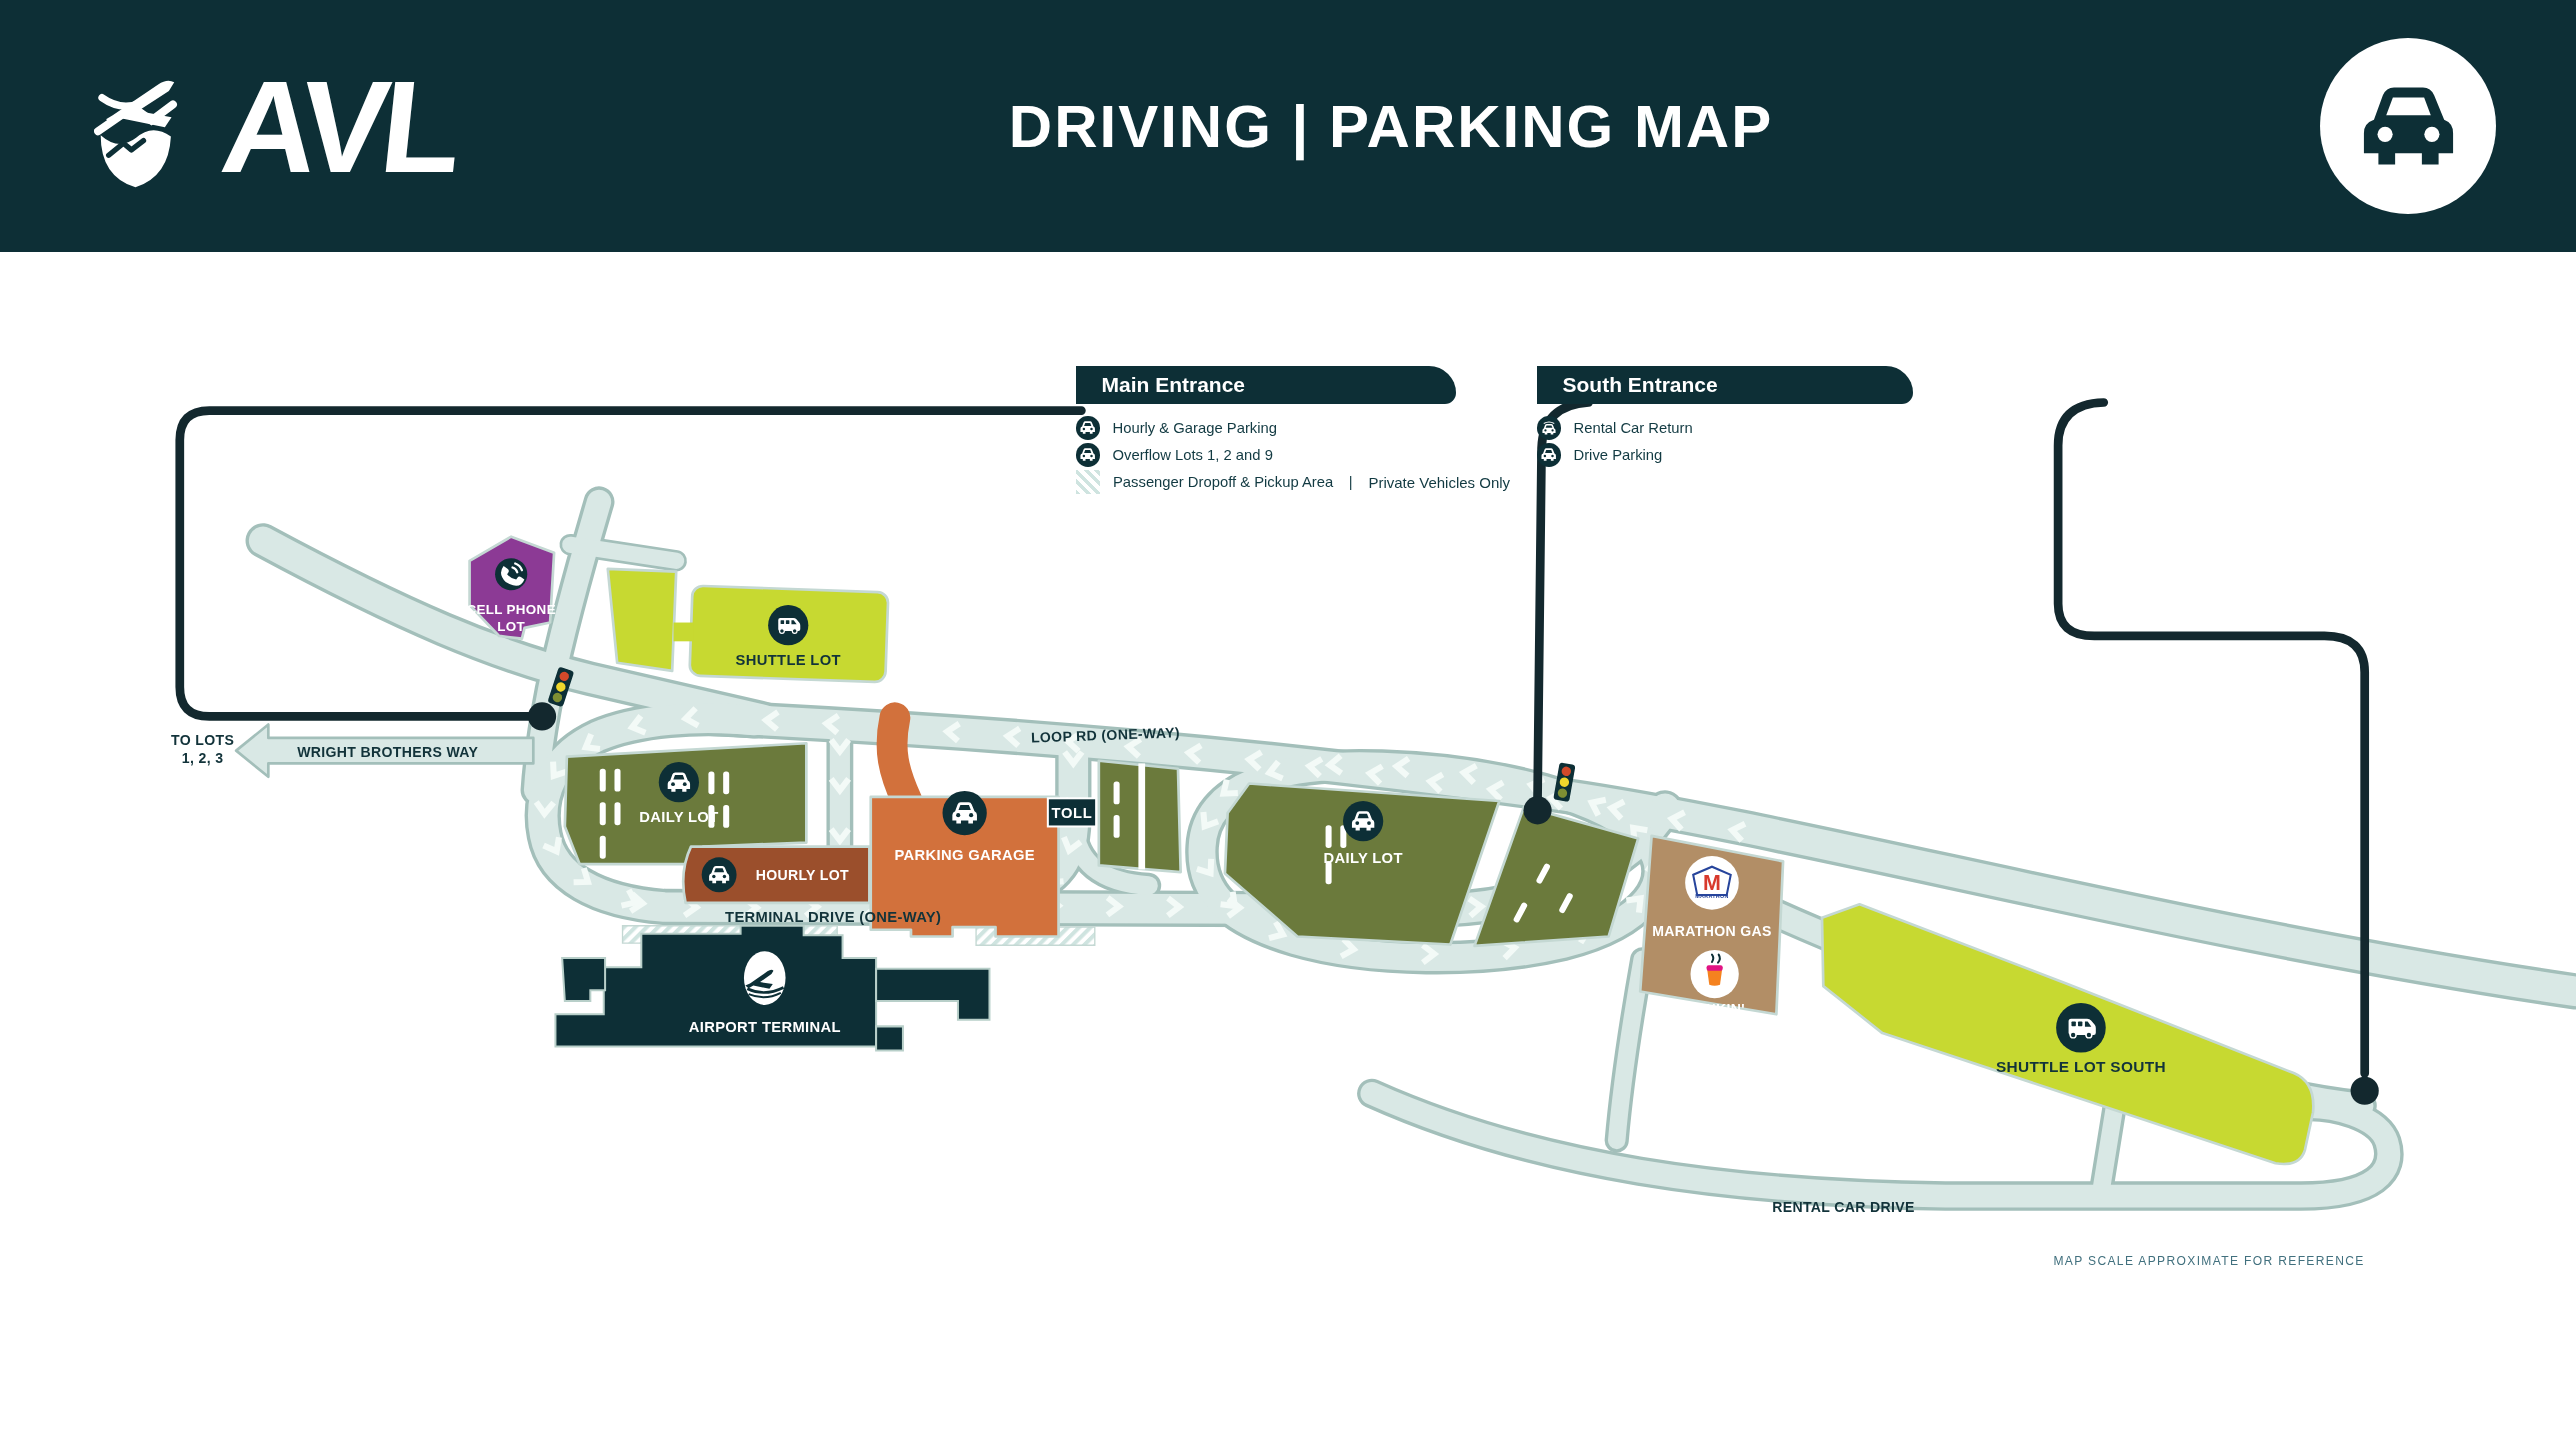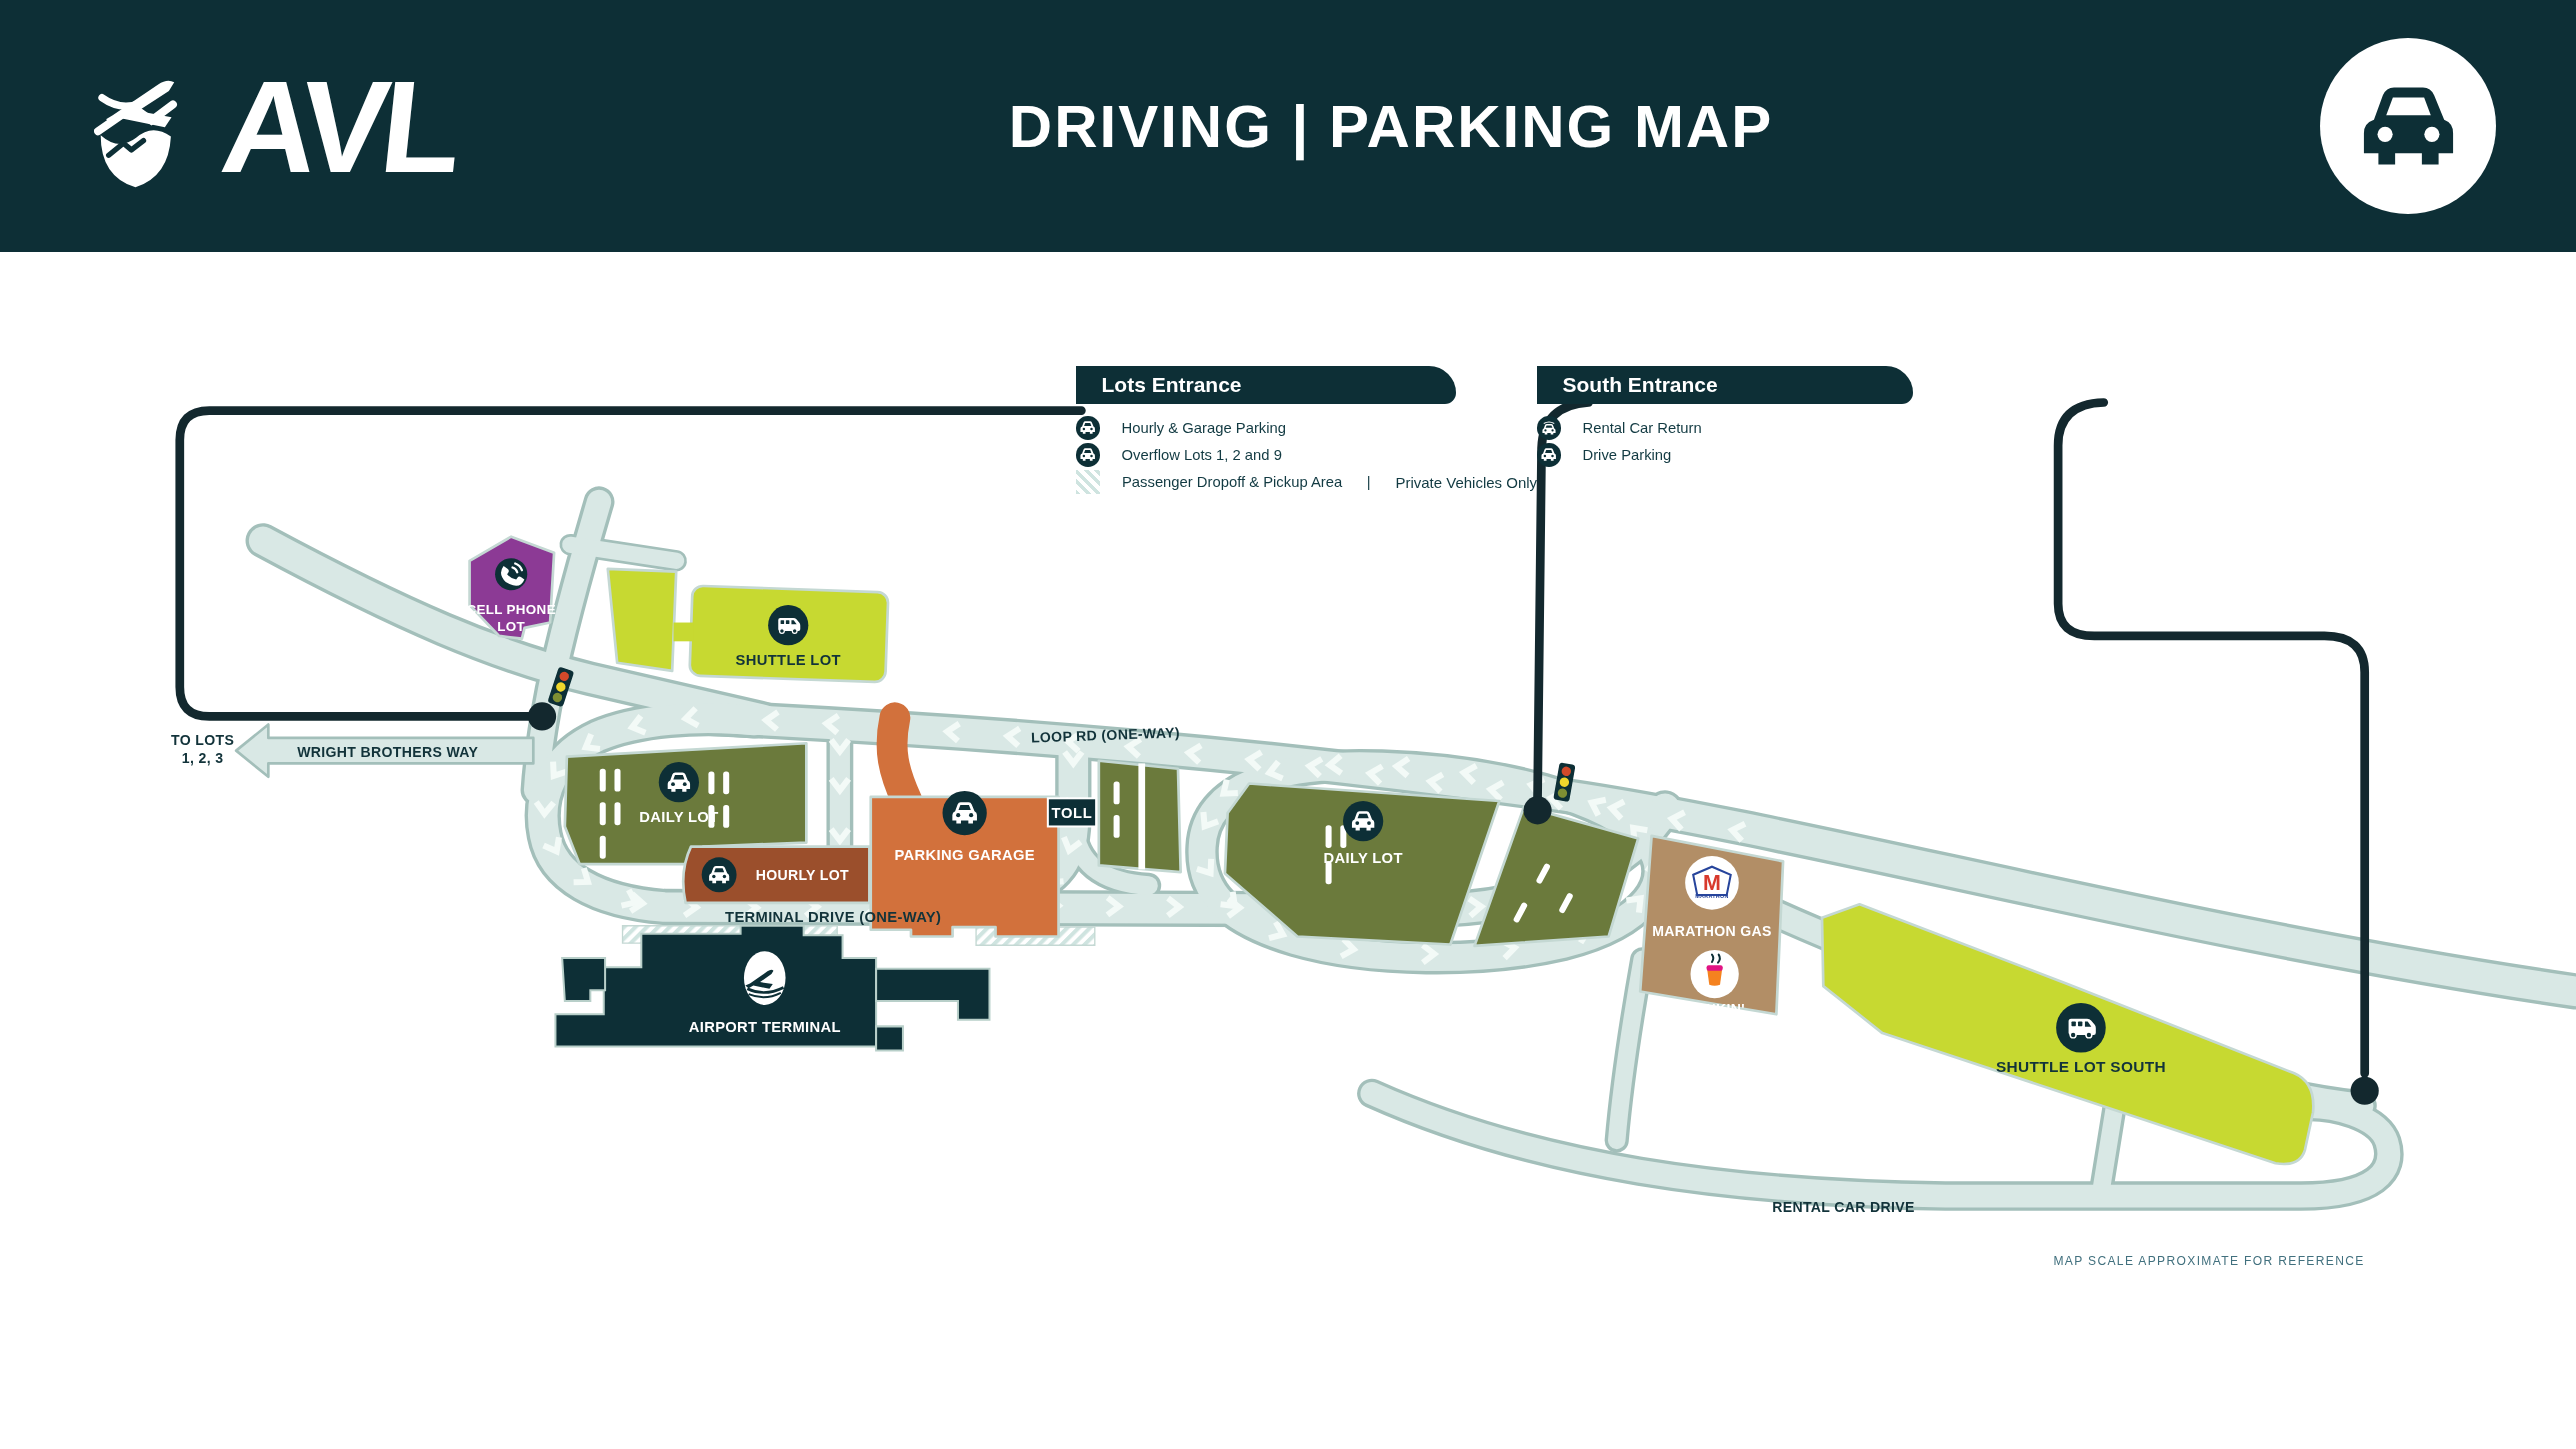--- a/index.html
+++ b/index.html
@@ -12,21 +12,21 @@
   .logo-text{font-size:131px;font-weight:bold;letter-spacing:-6.7px;transform:skewX(-6deg);margin-left:12px;line-height:1;}
   .hdr-title{position:absolute;left:54%;top:50%;transform:translate(-50%,-50%);color:#fff;
     font-size:60px;font-weight:bold;letter-spacing:2px;white-space:nowrap;}
   .hdr-car{position:absolute;left:2320px;top:38px;width:176px;height:176px;border-radius:50%;background:#fff;
     display:flex;align-items:center;justify-content:center;color:#0D2F36;--i2:#fff;}
   
   .callout{position:absolute;z-index:6;}
   .callout .bar{background:#0D2F36;color:#fff;height:38px;line-height:38px;padding-left:25.5px;
     font-size:21px;font-weight:bold;border-radius:0 36px 14.8px 0;}
   .rows{margin-top:10.7px;}
-  .row{display:flex;align-items:center;gap:22px;height:27px;}
+  .row{display:flex;align-items:center;gap:13px;height:27px;}
   .circ{width:23.5px;height:23.5px;border-radius:50%;background:#0D2F36;flex:0 0 auto;
     display:flex;align-items:center;justify-content:center;color:#fff;--i2:#0D2F36;}
   .swatch{width:24px;height:24px;flex:0 0 auto;
     background:repeating-linear-gradient(45deg,#CFE4E0 0 3.4px,#fff 3.4px 7.4px);}
   .lbl{font-size:14.8px;color:#123A42;white-space:nowrap;}
   .sep{font-size:14.8px;color:#123A42;margin:0 2.7px;}
   .note{font-size:15px;color:#123A42;white-space:nowrap;}
   
   text{font-family:"Liberation Sans",sans-serif;}
   .mlab{font-size:21px;font-weight:bold;fill:#12333A;letter-spacing:.5px;text-anchor:middle;}
@@ -91,21 +91,21 @@
     </div>
     <div class="hdr-title">DRIVING | PARKING MAP</div>
     <div class="hdr-car">
       <svg width="107" height="107" viewBox="0 0 48 48">
           <use href="#car"></use>
         </svg>
     </div>
   </div>
 
   <div class="callout" style="left:1076px;top:366px;width:429px;">
-    <div class="bar" style="width:354px;">Lots Entrance</div>
+    <div class="bar" style="width:354px;">Main Entrance</div>
     <div class="rows">
       <div class="row">
         <span class="circ">
             <svg width="17.4" height="17.4" viewBox="0 0 48 48">
               <use href="#car"></use>
             </svg>
           </span>
         <span class="lbl">Hourly &amp; Garage Parking</span>
       </div>
       <div class="row">

